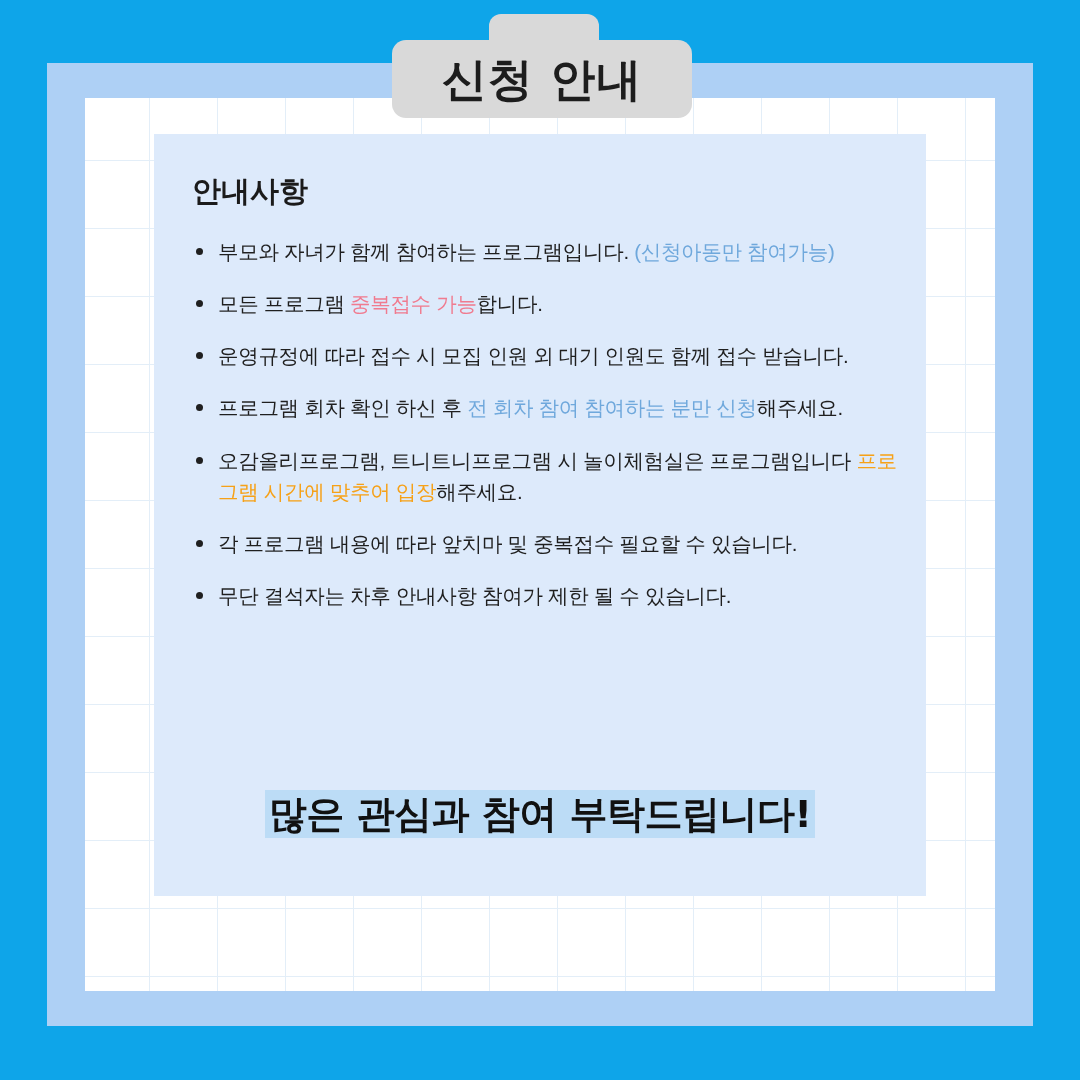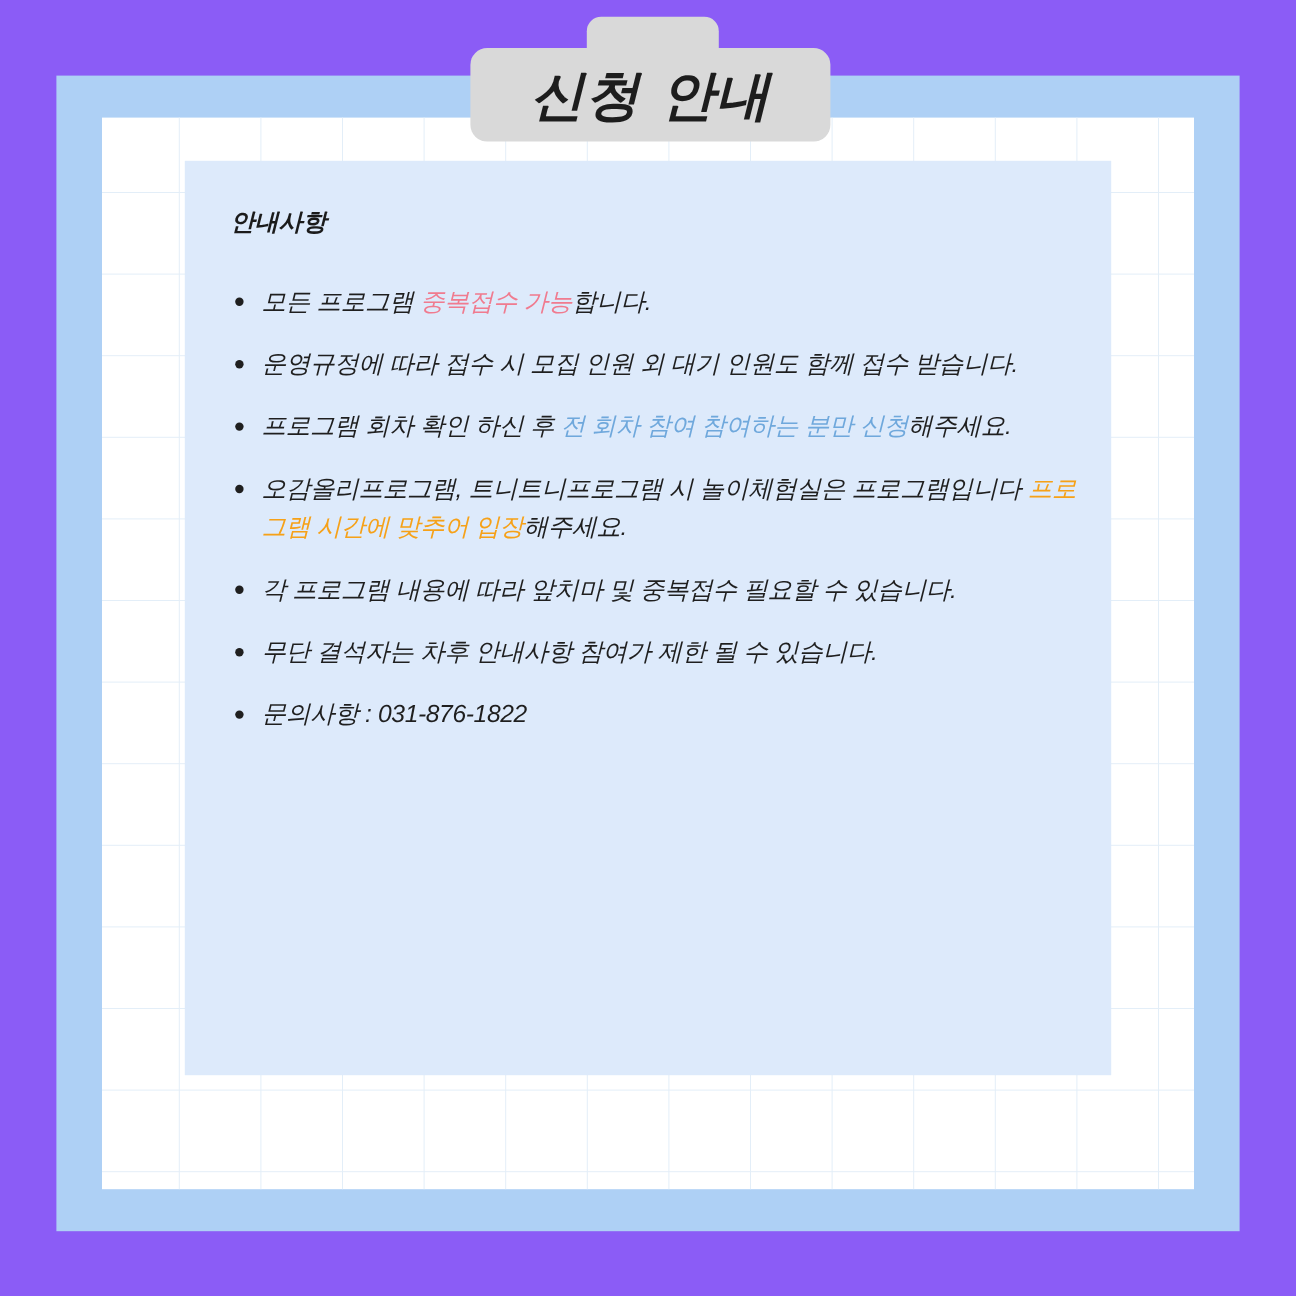--- a/index.html
+++ b/index.html
@@ -11,22 +11,21 @@
     height: 1080px;
     background: #7eb0ee;
     font-family: "Liberation Sans", sans-serif;
     overflow: hidden;
   }
 
   .poster {
     position: relative;
     width: 1080px;
     height: 1080px;
-    background: #8b5cf6;
-    font-style: italic;
+    background: #0ea5e9;
   }
 
   
   .frame-outer {
     position: absolute;
     left: 47px;
     top: 63px;
     width: 986px;
     height: 963px;
     background: #aed0f5;
@@ -86,21 +85,21 @@
     width: 772px;
     height: 762px;
     background: #ddeafb;
   }
 
   .card-heading {
     position: absolute;
     left: 38px;
     top: 38px;
     font-family: "DejaVu Sans", sans-serif;
-    font-size: 20px;
+    font-size: 29px;
     font-weight: bold;
     color: #1b1b1b;
     letter-spacing: 0px;
   }
 
   .list {
     position: absolute;
     left: 38px;
     top: 102px;
     width: 706px;
@@ -159,24 +158,27 @@
 
   <div class="title-tab"></div>
   <div class="title-plate">
     <span>신청 안내</span>
   </div>
 
   <div class="card">
     <div class="card-heading">안내사항</div>
 
     <ul class="list" id="notice-list">
+        <li><span>부모와 자녀가 함께 참여하는 프로그램입니다. </span><span class="hl-blue">(신청아동만 참여가능)</span></li>
         <li><span>모든 프로그램 </span><span class="hl-pink">중복접수 가능</span><span>합니다.</span></li>
         <li><span>운영규정에 따라 접수 시 모집 인원 외 대기 인원도 함께 접수 받습니다.</span></li>
         <li><span>프로그램 회차 확인 하신 후 </span><span class="hl-blue">전 회차 참여 참여하는 분만 신청</span><span>해주세요.</span></li>
         <li><span>오감올리프로그램, 트니트니프로그램 시 놀이체험실은 프로그램입니다 </span><span class="hl-orange">프로그램 시간에 맞추어 입장</span><span>해주세요.</span></li>
         <li><span>각 프로그램 내용에 따라 앞치마 및 중복접수 필요할 수 있습니다.</span></li>
         <li><span>무단 결석자는 차후 안내사항 참여가 제한 될 수 있습니다.</span></li>
-        <li><span>문의사항 : 031-876-1822</span></li>
       </ul>
 
+    <div class="footer-line">
+      <span>많은 관심과 참여 부탁드립니다!</span>
+    </div>
   </div>
 
 </div>
 
 </body></html>

